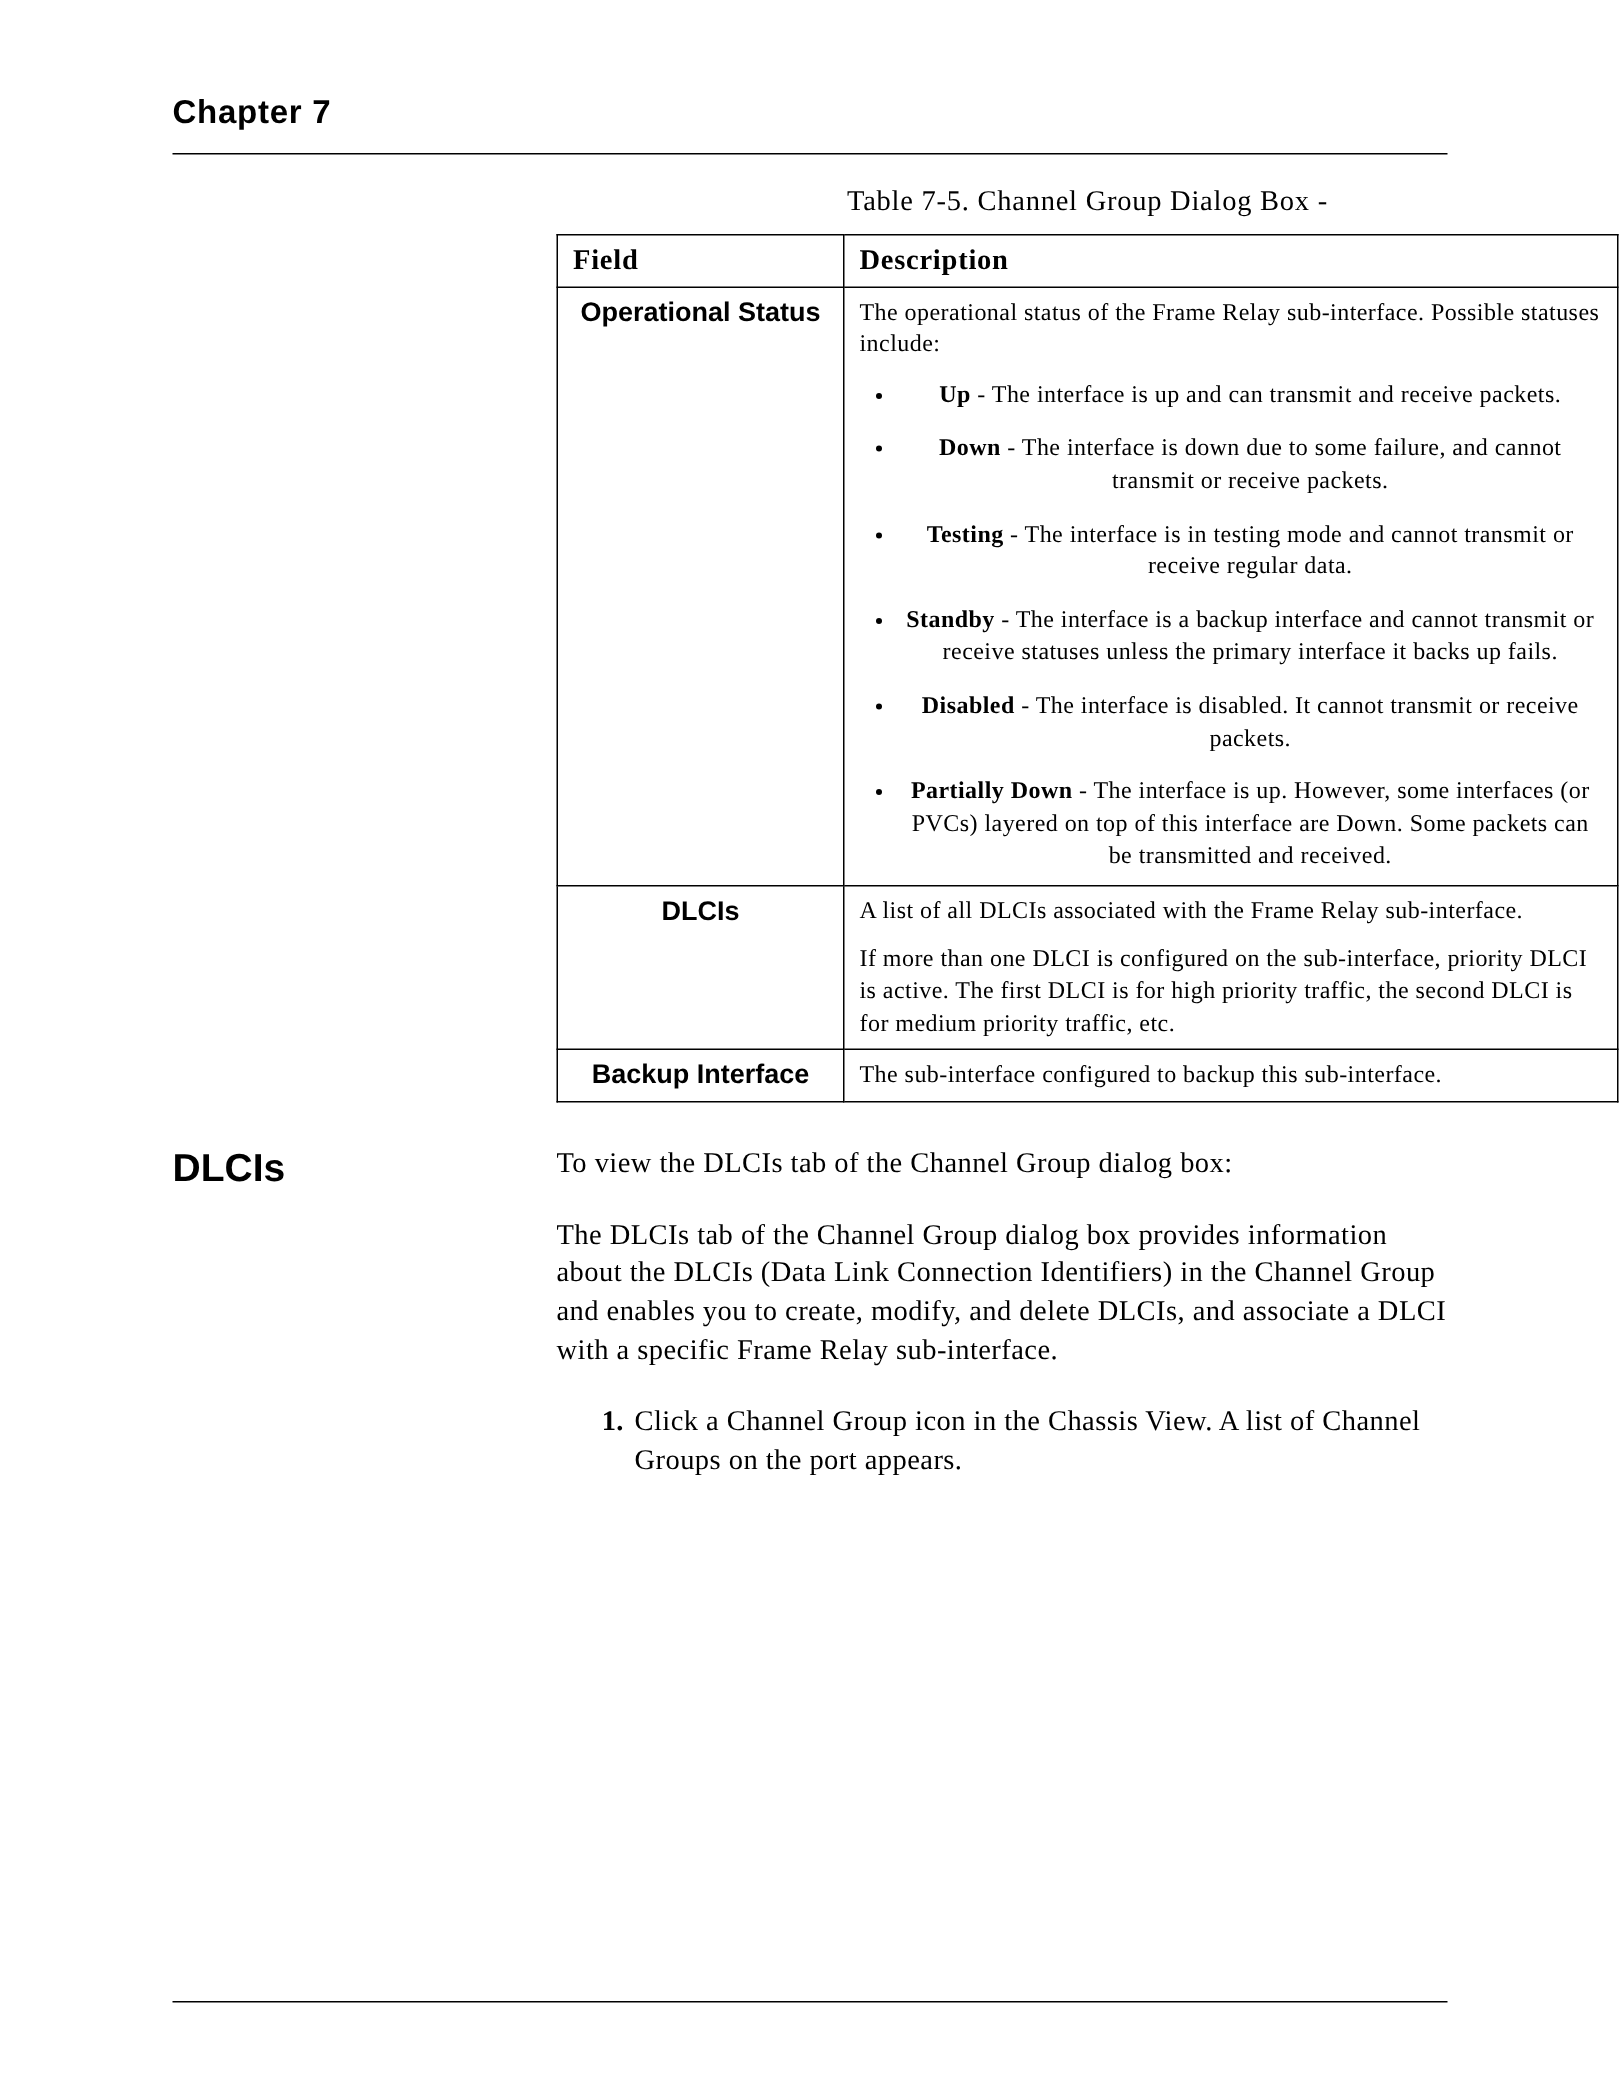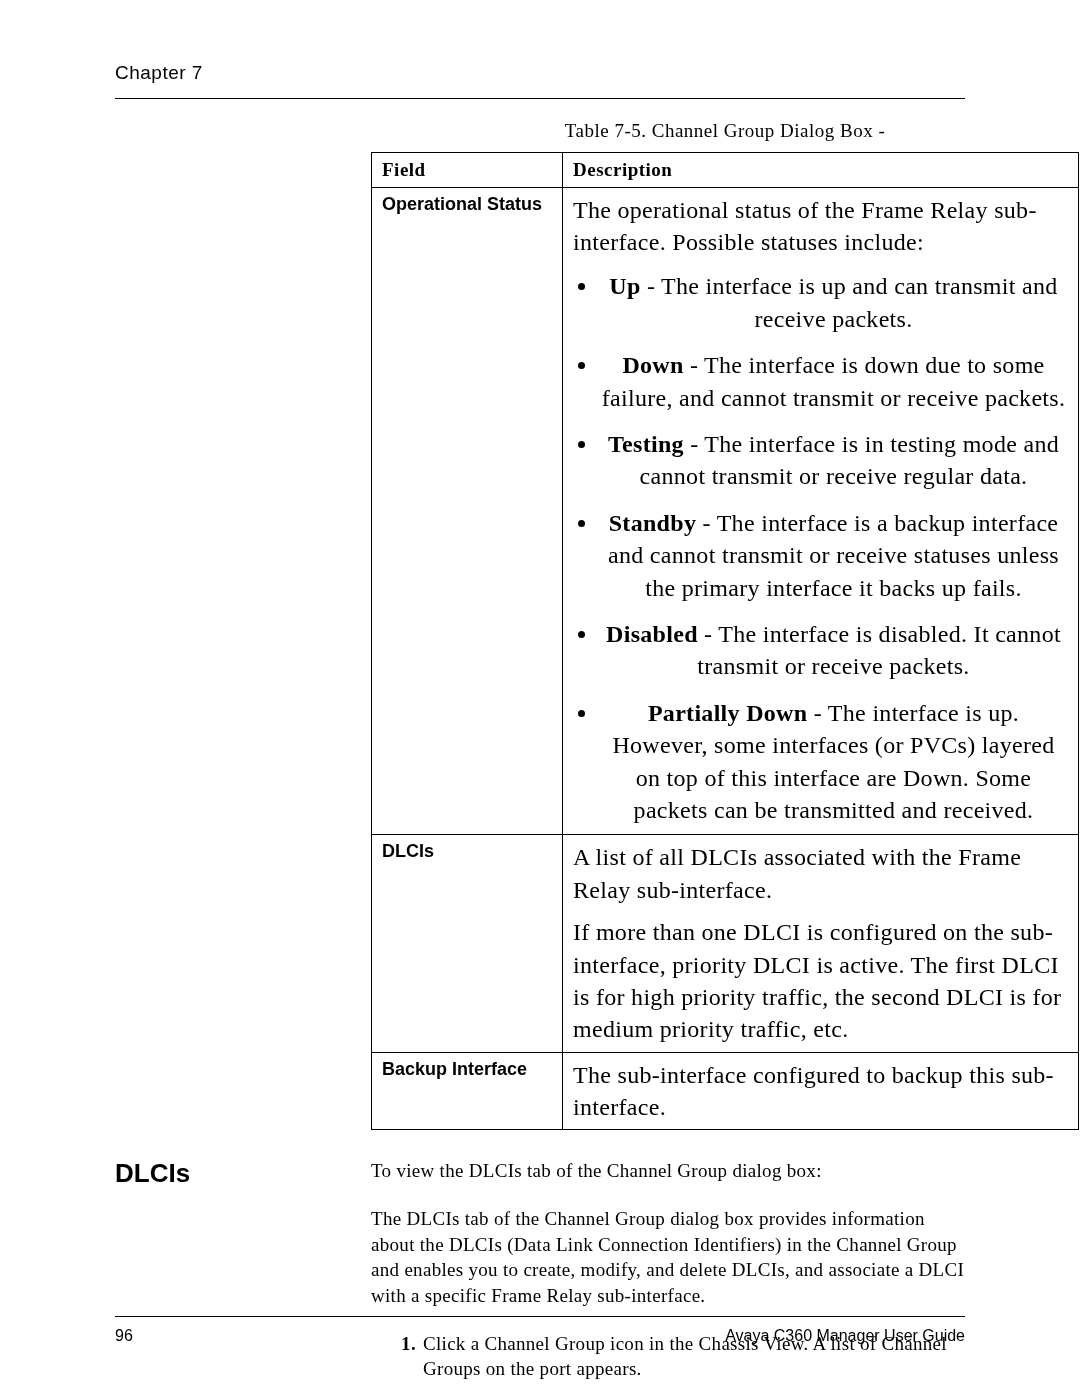--- a/index.html
+++ b/index.html
@@ -12,22 +12,22 @@
   }
   .page {
     width: 1080px;
     height: 1397px;
     position: relative;
     box-sizing: border-box;
     padding: 62px 115px 0 115px;
   }
   .chapter-header {
     font-family: Arial, Helvetica, sans-serif;
-    font-weight: normal;
-    font-size: 19px;
+    font-weight: bold;
+    font-size: 22px;
     letter-spacing: 0.5px;
     margin-bottom: 14px;
   }
   .hr-top {
     border: none;
     border-top: 1.5px solid #000;
     margin: 0 0 20px 0;
   }
   .content-col {
     margin-left: 256px;
@@ -56,24 +56,25 @@
     font-family: Georgia, 'Times New Roman', serif;
     font-weight: bold;
     letter-spacing: 0.5px;
   }
   table.param th.field { width: 170px; }
   table.param td.field {
     font-family: Arial, Helvetica, sans-serif;
     font-weight: bold;
     font-size: 18px;
     width: 170px;
+    text-align: center;
   }
   table.param td.desc {
     font-family: Georgia, 'Times New Roman', serif;
-    font-size: 24px;
+    font-size: 16px;
     line-height: 1.35;
     letter-spacing: 0.3px;
   }
   ul.statuses {
     margin: 12px 0 0 0;
     padding-left: 26px;
   }
   ul.statuses li {
     margin-bottom: 14px;
     text-align: center;
@@ -180,19 +181,15 @@
       <p>To view the DLCIs tab of the Channel Group dialog box:</p>
       <p>The DLCIs tab of the Channel Group dialog box provides information about the DLCIs (Data Link Connection Identifiers) in the Channel Group and enables you to create, modify, and delete DLCIs, and associate a DLCI with a specific Frame Relay sub-interface.</p>
       <ol class="steps">
         <li>Click a Channel Group icon in the Chassis View. A list of Channel Groups on the port appears.</li>
       </ol>
     </div>
   </div>
 
   <div class="footer">
     <hr class="footer-hr">
-    <div class="footer-line">
-      <span>96</span>
-      <span>Avaya C360 Manager User Guide</span>
-    </div>
   </div>
 
 </div>
 
 </body></html>

